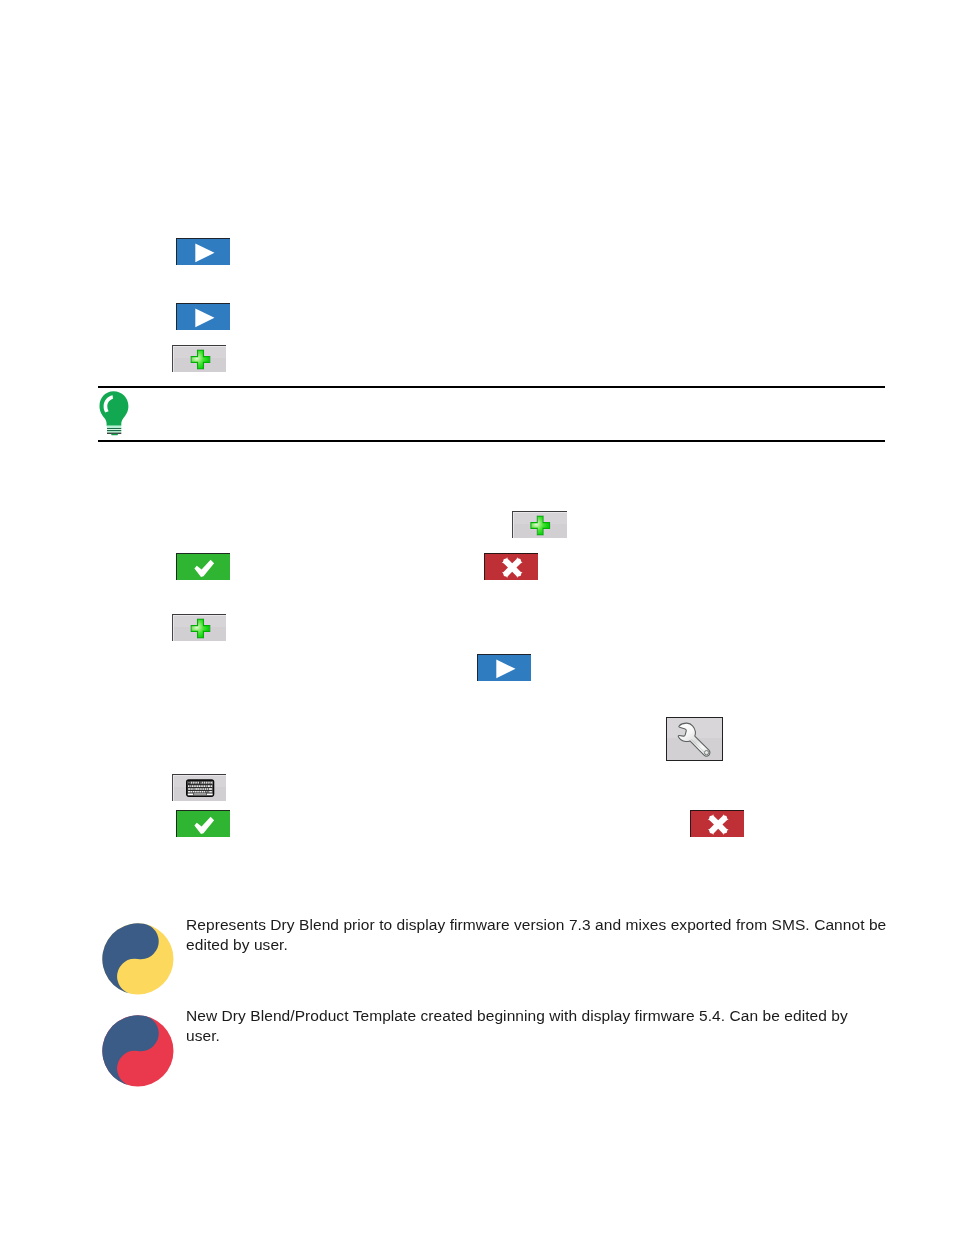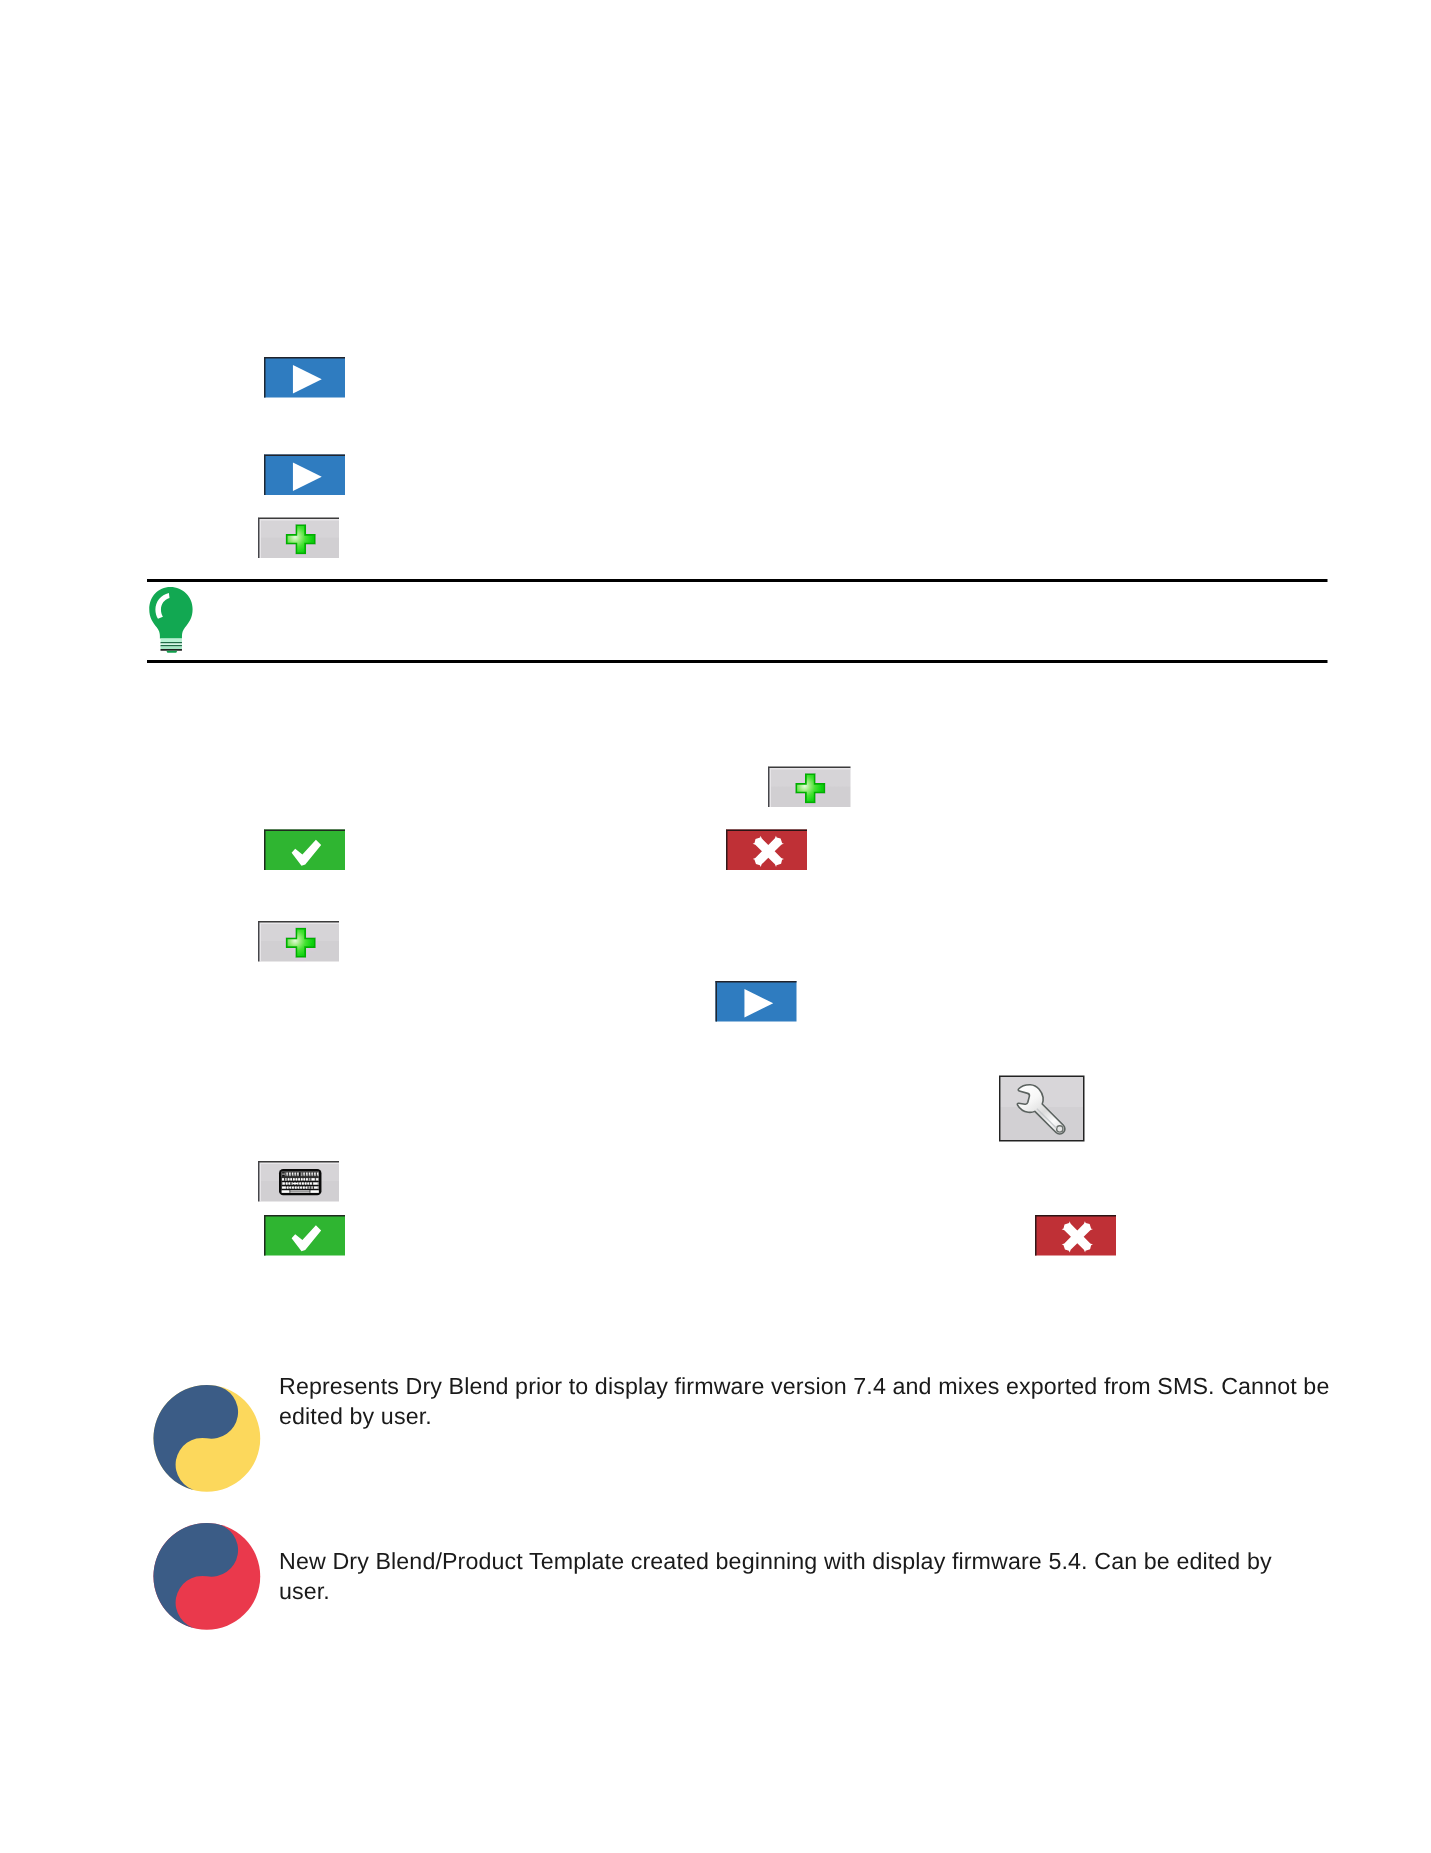--- a/index.html
+++ b/index.html
@@ -297,22 +297,22 @@
     <svg width="54" height="27" viewBox="0 0 54 27">
       <path d="M 31.62 4.89 L 32.27 3.13 L 32.78 4.35 L 35.42 5.02 L 36.47 8.11 L 37.64 8.37 L 35.86 9.13 L 31.44 13.55 L 35.86 17.97 L 37.62 18.62 L 36.40 19.13 L 35.73 21.77 L 32.64 22.82 L 32.38 23.99 L 31.62 22.21 L 27.20 17.79 L 22.78 22.21 L 22.13 23.97 L 21.62 22.75 L 18.98 22.08 L 17.93 18.99 L 16.76 18.73 L 18.54 17.97 L 22.96 13.55 L 18.54 9.13 L 16.78 8.48 L 18.00 7.97 L 18.67 5.33 L 21.76 4.28 L 22.02 3.11 L 22.78 4.89 L 27.20 9.31 Z" fill="#ffffff"></path>
     </svg>
   </div>
 
   <div class="abs" style="left:98px;top:910px;width:790px;height:90px;"></div>
   <svg class="abs" style="left:102px;top:923px;" width="72.6" height="72.6" viewBox="0 0 72 72">
     <circle cx="35.6" cy="35.6" r="35.3" fill="#fcd85c"></circle>
     <path d="M 41.60 0.81 A 17.65 17.65 0 0 1 35.60 35.60 A 17.65 17.65 0 0 0 29.60 70.39 A 35.30 35.30 0 0 1 41.60 0.81 Z" fill="#3b5c86"></path>
   </svg>
-  <div class="para" style="left:186px;top:914.7px;width:705px;">Represents Dry Blend prior to display firmware version 7.4 and mixes exported from SMS. Cannot be edited by user.</div>
+  <div class="para" style="left:186px;top:914.7px;width:705px;">Represents Dry Blend prior to display firmware version 7.3 and mixes exported from SMS. Cannot be edited by user.</div>
 
   <div class="abs" style="left:98px;top:1002px;width:790px;height:90px;"></div>
   <svg class="abs" style="left:102px;top:1015px;" width="72.6" height="72.6" viewBox="0 0 72 72">
     <circle cx="35.6" cy="35.6" r="35.3" fill="#ea394c"></circle>
     <path d="M 41.60 0.81 A 17.65 17.65 0 0 1 35.60 35.60 A 17.65 17.65 0 0 0 29.60 70.39 A 35.30 35.30 0 0 1 41.60 0.81 Z" fill="#3b5c86"></path>
   </svg>
-  <div class="para" style="left:186px;top:1006px;width:700px;margin-top:26px;">New Dry Blend/Product Template created beginning with display firmware 5.4. Can be edited by user.</div>
+  <div class="para" style="left:186px;top:1006px;width:700px;">New Dry Blend/Product Template created beginning with display firmware 5.4. Can be edited by user.</div>
 
 </div>
 
 </body></html>

